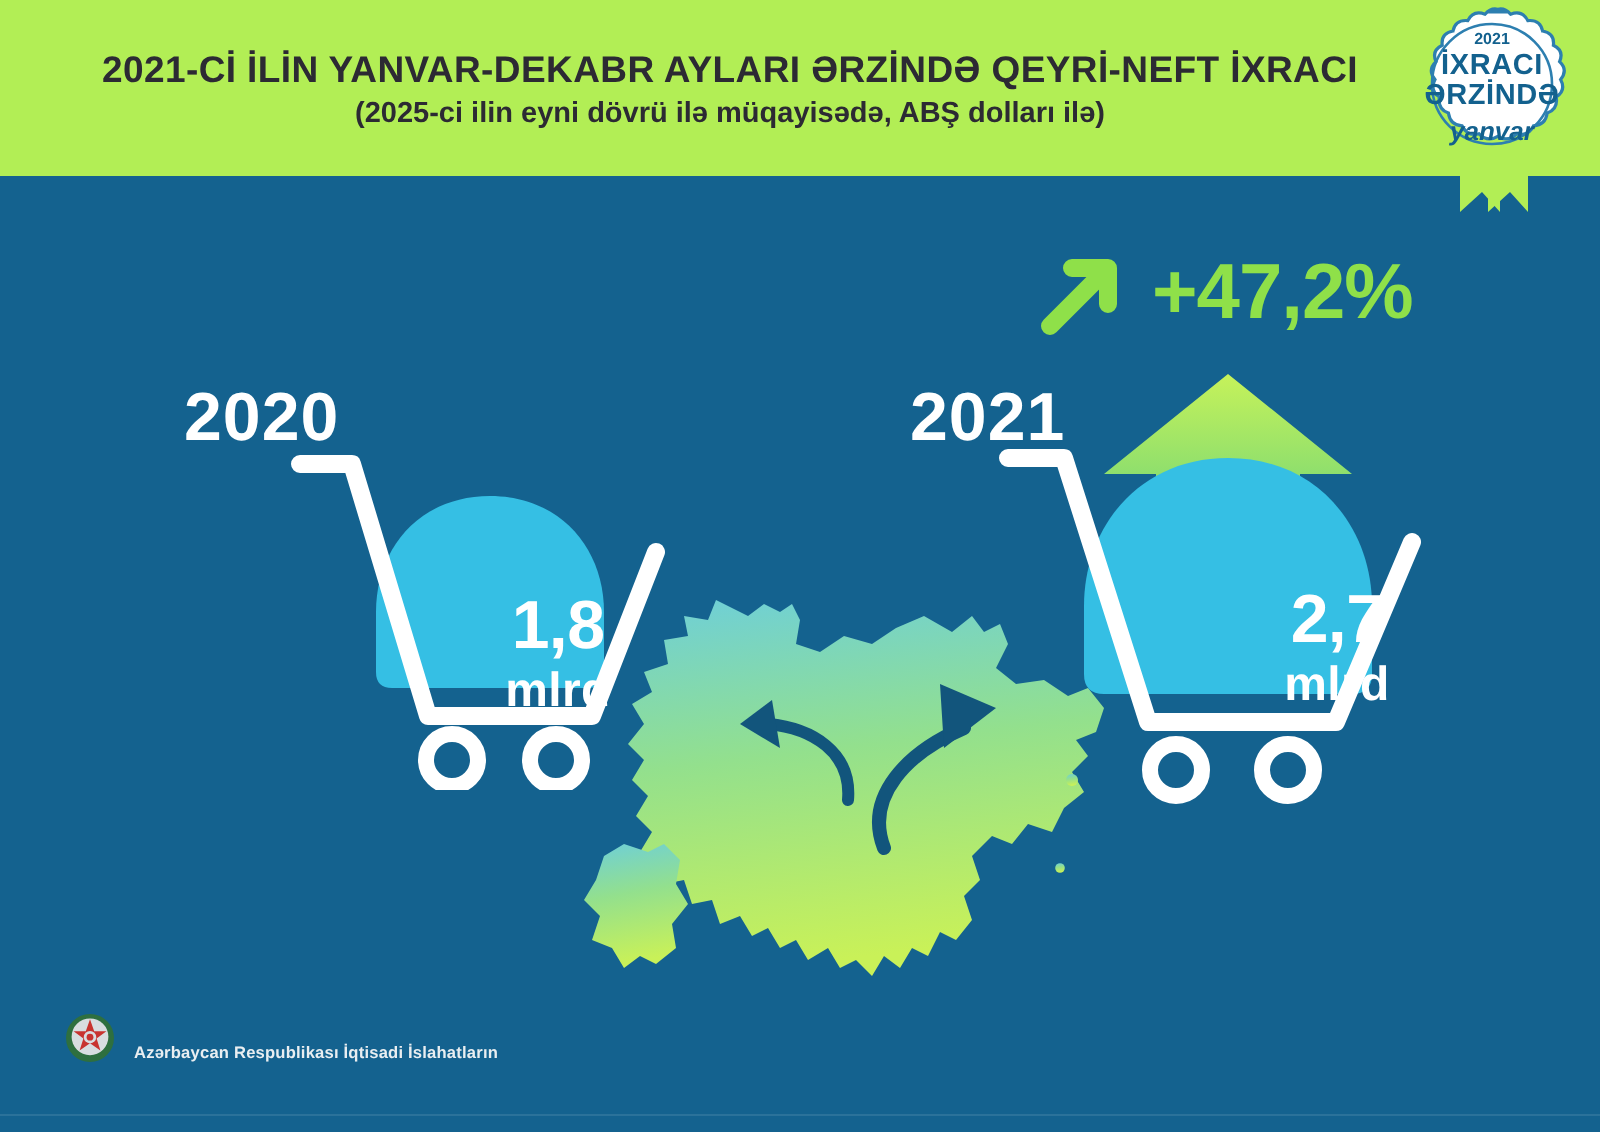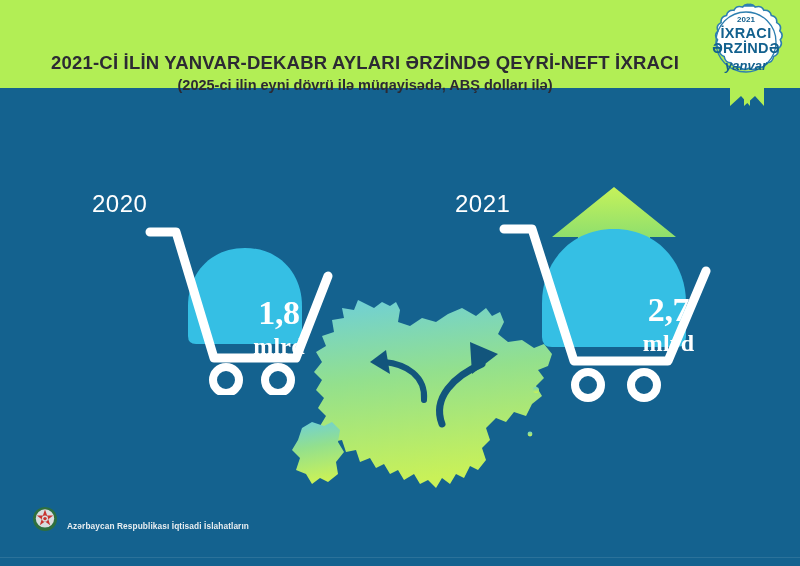--- a/index.html
+++ b/index.html
@@ -12,21 +12,21 @@
   .poster{position:relative;width:800px;height:566px;overflow:hidden;background:#14628f;}
 
   
   .header{
     position:absolute;left:0;top:0;width:800px;height:88px;
     background:#b2ee55;
   }
   .header-texts{
     position:absolute;left:0;top:0;width:730px;height:88px;
     display:flex;flex-direction:column;align-items:center;justify-content:center;
-    padding-top:2px;box-sizing:border-box;margin-top:28px;
+    padding-top:2px;box-sizing:border-box;
   }
   .h-title{
     color:#2c2a33;font-size:18.5px;font-weight:bold;letter-spacing:.2px;
     white-space:nowrap;line-height:1.15;
   }
   .h-sub{
     color:#2c2a33;font-size:14.5px;font-weight:bold;letter-spacing:0px;
     white-space:nowrap;line-height:1.15;margin-top:4px;
   }
 
@@ -51,28 +51,28 @@
   .pct-value{
     color:#8fe049;font-size:39px;font-weight:bold;line-height:1;letter-spacing:-.5px;
     white-space:nowrap;
   }
 
   
   .map{position:absolute;left:286px;top:292px;width:290px;height:212px;}
 
   
   .year{
-    position:absolute;color:#ffffff;font-size:24px;font-weight:normal;letter-spacing:.5px;
+    position:absolute;color:#ffffff;font-size:34px;font-weight:bold;letter-spacing:.5px;
     line-height:1;white-space:nowrap;
   }
   .year-2020{left:92px;top:192px;}
   .year-2021{left:455px;top:192px;}
 
   
-  .cart{position:absolute;font-family:Liberation Serif, serif;}
+  .cart{position:absolute;}
   .cart-2020{left:130px;top:210px;width:230px;height:185px;}
   .cart-2021{left:490px;top:185px;width:250px;height:218px;}
 
   .blob-label{
     position:absolute;display:flex;flex-direction:column;align-items:center;justify-content:center;
     color:#ffffff;line-height:1;pointer-events:none;text-align:center;
   }
   .blob-2020{left:0;top:0;width:230px;height:185px;}
   .blob-2021{left:0;top:0;width:250px;height:218px;}
   .blob-num{font-size:34px;font-weight:bold;letter-spacing:-.3px;}
@@ -135,20 +135,26 @@
       <circle cx="46" cy="40" r="30" fill="none" stroke="#2d7fb0" stroke-width="1.3"></circle>
     </svg>
     <div class="badge-text">
       <div class="badge-year">2021</div>
       <div class="badge-main">İXRACI</div>
       <div class="badge-main">ƏRZİNDƏ</div>
       <div class="badge-month">yanvar</div>
     </div>
   </div>
 
+  <div class="pct-row">
+    <svg class="pct-arrow" viewBox="0 0 48 46">
+      <path d="M7 40 L34 13 M18 11 L36 11 L36 29" fill="none" stroke="#8fe049" stroke-width="9" stroke-linecap="round" stroke-linejoin="round"></path>
+    </svg>
+    <div class="pct-value">+47,2%</div>
+  </div>
 
   <svg class="map" viewBox="0 0 290 212">
     <defs>
       <linearGradient id="mapGrad" x1="0" y1="0" x2="0.15" y2="1">
         <stop offset="0%" stop-color="#6ecfd9"></stop>
         <stop offset="45%" stop-color="#93e08d"></stop>
         <stop offset="100%" stop-color="#c9f158"></stop>
       </linearGradient>
     </defs>
 

